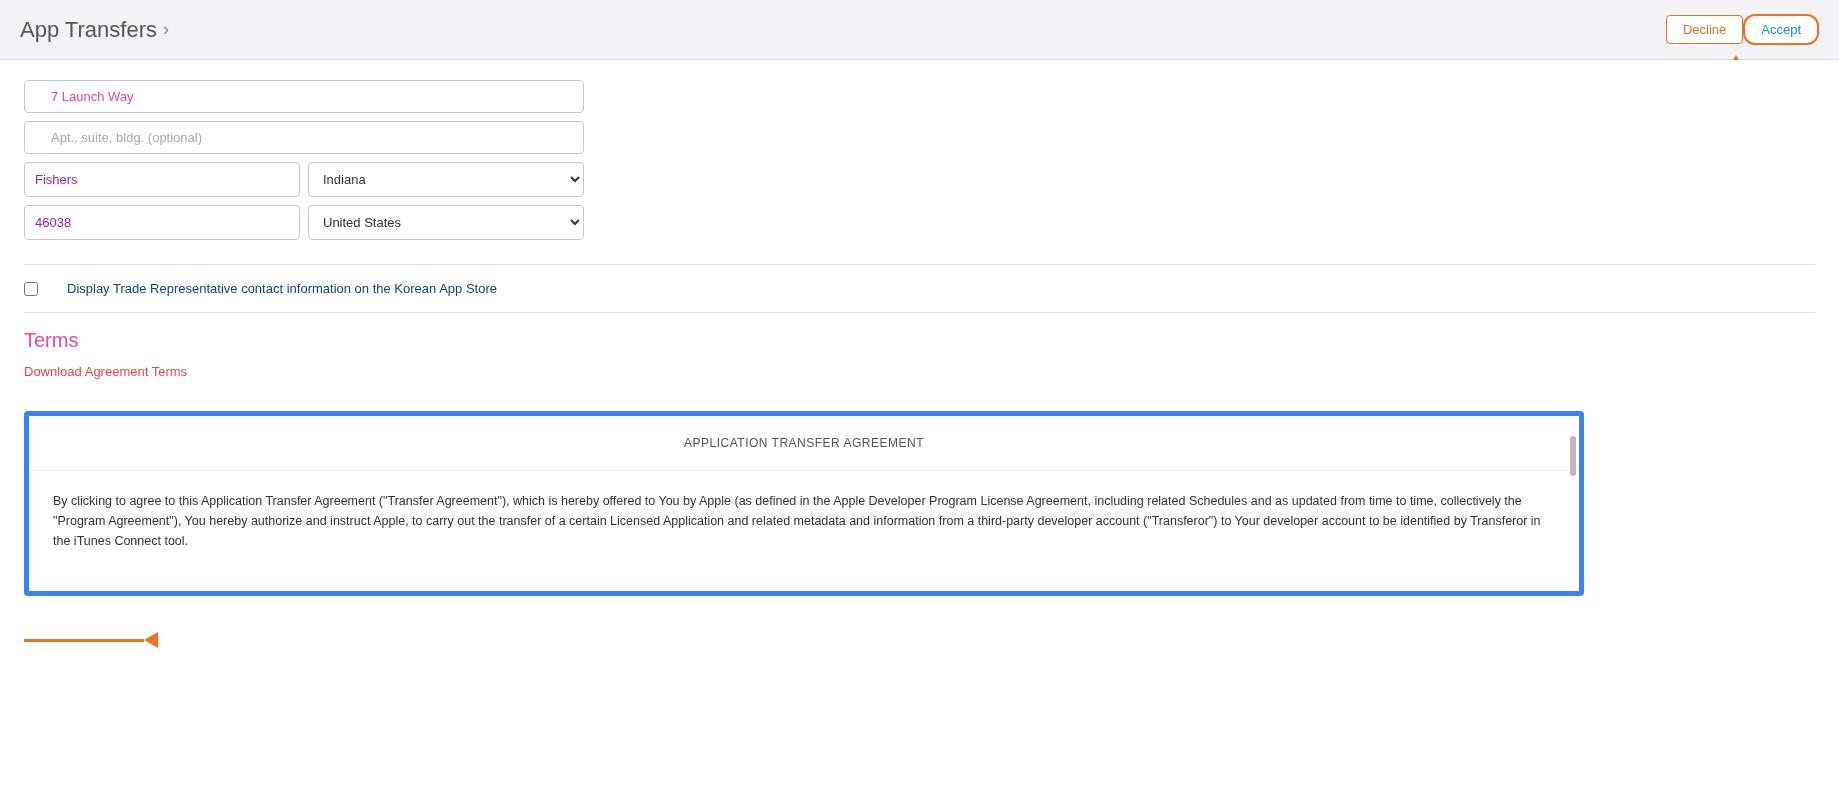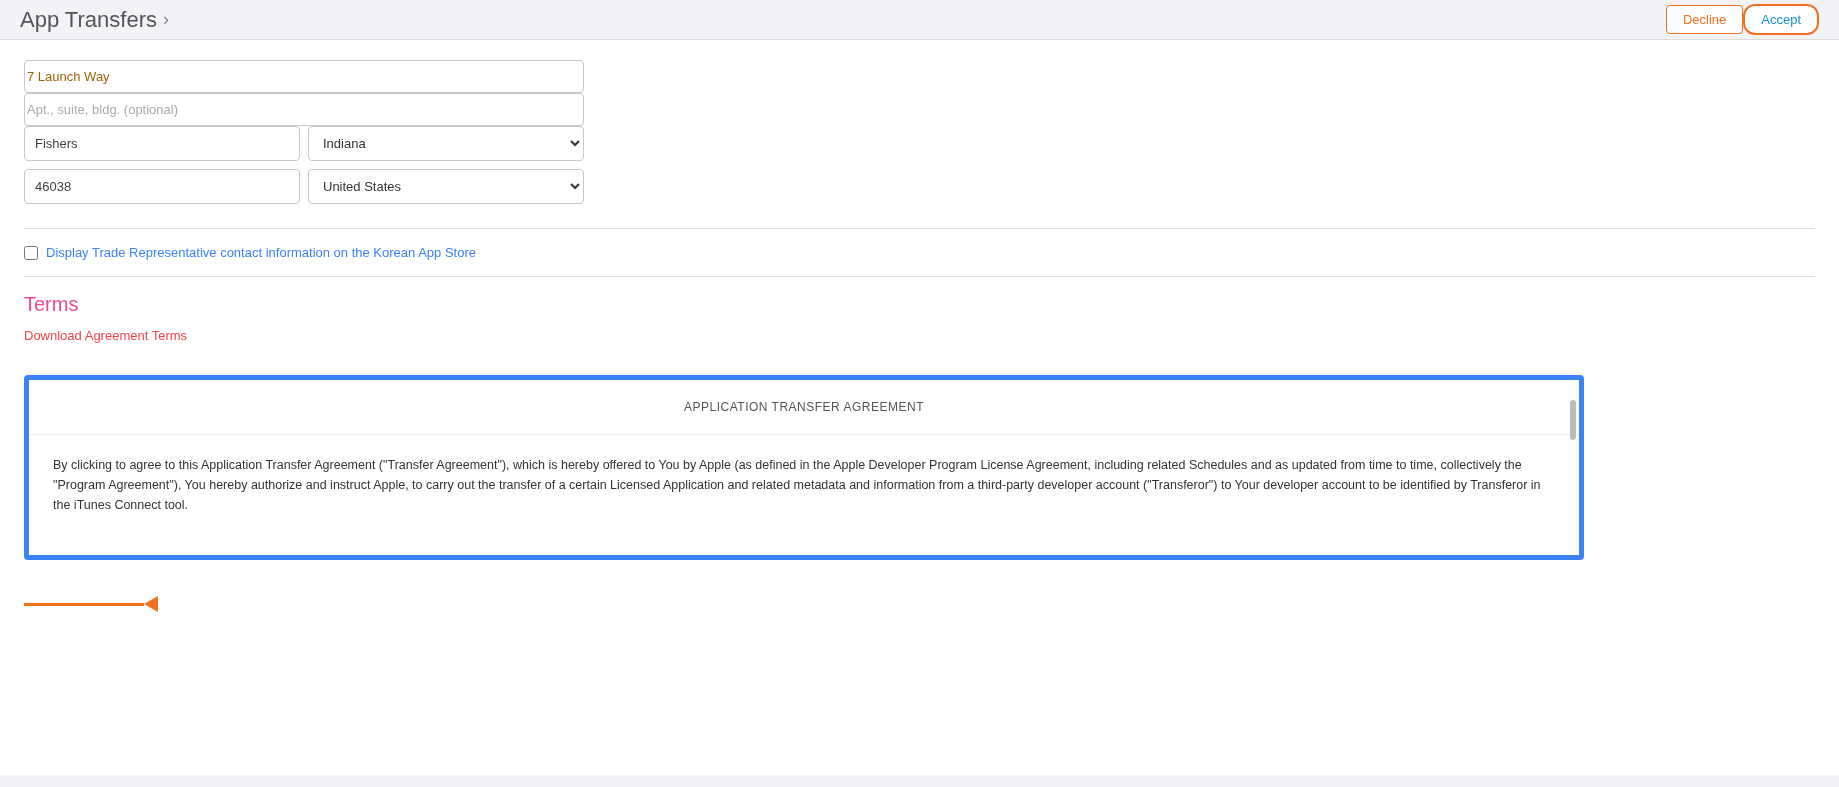--- a/index.html
+++ b/index.html
@@ -9,21 +9,21 @@
       font-size: 13px;
       color: #333;
     }
     .header {
       display: flex;
       align-items: center;
       justify-content: space-between;
       padding: 10px 20px;
       background: #f2f2f7;
       border-bottom: 1px solid #ddd;
-      height: 40px;
+      height: 60px;
     }
     .header-title {
       display: flex;
       align-items: center;
       font-size: 22px;
       font-weight: 300;
       color: #555;
     }
     .header-title .chevron {
       margin-left: 6px;
@@ -61,44 +61,44 @@
       padding: 20px 24px;
       min-height: calc(100vh - 52px);
       position: relative;
     }
     .form-section {
       max-width: 560px;
       margin-bottom: 16px;
     }
     .input-field {
       width: 100%;
-      padding: 8px 2px;
+      padding: 8px 26px;
       border: 1px solid #c8c8c8;
       border-radius: 4px;
       font-size: 13px;
-      color: #a16207;
+      color: #ec4899;
       background: white;
       outline: none;
-      margin-bottom: 0;
+      margin-bottom: 8px;
     }
     .input-field::placeholder {
       color: #aaa;
     }
     .input-row {
       display: flex;
       gap: 8px;
       margin-bottom: 8px;
     }
     .input-half {
       flex: 1;
       padding: 8px 10px;
       border: 1px solid #c8c8c8;
       border-radius: 4px;
       font-size: 13px;
-      color: #404040;
+      color: #a21caf;
       background: white;
       outline: none;
     }
     .input-half::placeholder {
       color: #aaa;
     }
     .select-field {
       flex: 1;
       padding: 8px 10px;
       border: 1px solid #c8c8c8;
@@ -119,21 +119,22 @@
       align-items: center;
       gap: 8px;
       margin: 12px 0;
     }
     .checkbox-row input[type="checkbox"] {
       width: 14px;
       height: 14px;
     }
     .checkbox-label {
       font-size: 13px;
-      color: #3b82f6;
+      color: #0c4a6e;
+      margin-left: 21px;
     }
     .terms-section {
       margin-top: 16px;
     }
     .terms-title {
       font-size: 20px;
       font-weight: 300;
       color: #ec4899;
       margin-bottom: 12px;
     }

